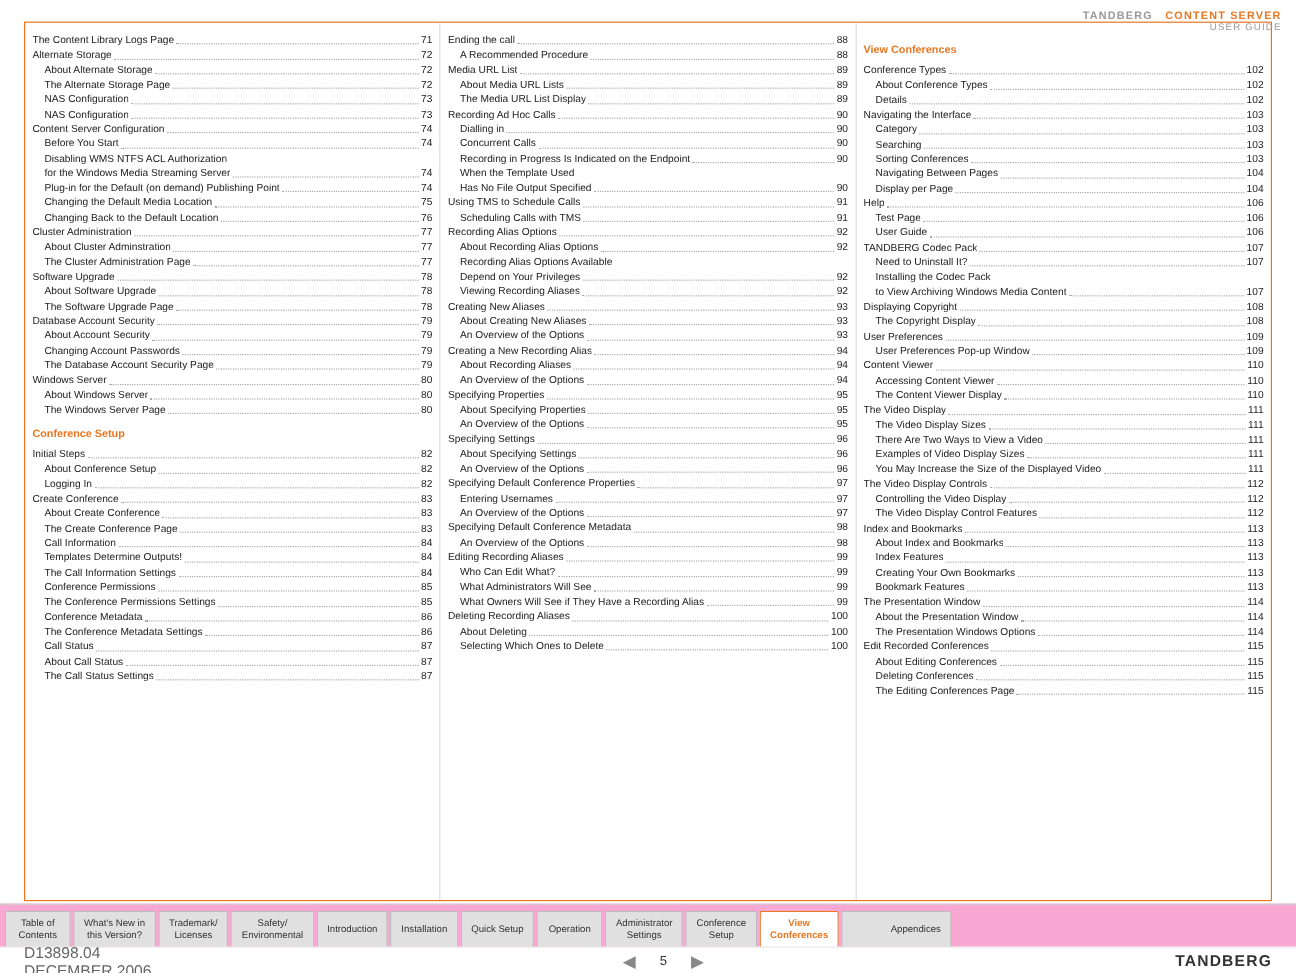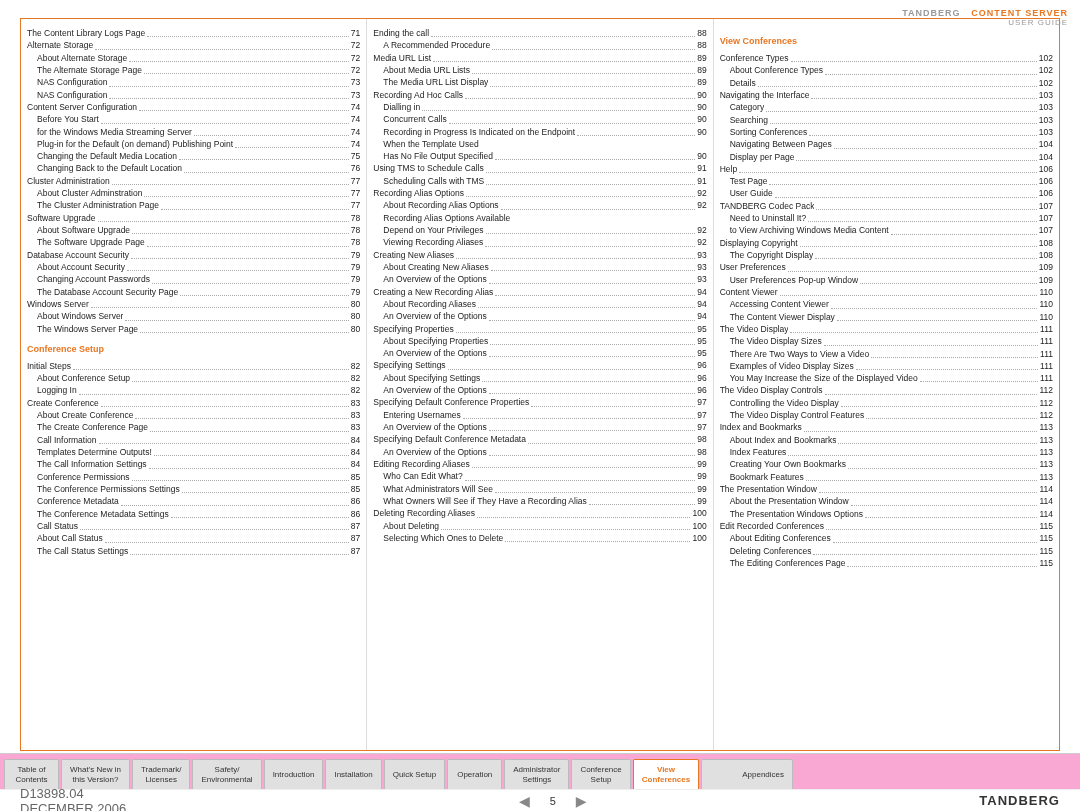--- a/index.html
+++ b/index.html
@@ -206,20 +206,23 @@
         <span class="title">Content Server Configuration</span>
         <span class="dots"></span>
         <span class="page">74</span>
       </div>
       <div class="toc-entry indent1">
         <span class="title">Before You Start</span>
         <span class="dots"></span>
         <span class="page">74</span>
       </div>
       <div class="toc-entry indent1">
+        <span class="title">Disabling WMS NTFS ACL Authorization</span>
+      </div>
+      <div class="toc-entry indent1">
         <span class="title">for the Windows Media Streaming Server</span>
         <span class="dots"></span>
         <span class="page">74</span>
       </div>
       <div class="toc-entry indent1">
         <span class="title">Plug-in for the Default (on demand) Publishing Point</span>
         <span class="dots"></span>
         <span class="page">74</span>
       </div>
       <div class="toc-entry indent1">
@@ -653,20 +656,23 @@
       </div>
       <div class="toc-entry">
         <span class="title">TANDBERG Codec Pack</span>
         <span class="dots"></span>
         <span class="page">107</span>
       </div>
       <div class="toc-entry indent1">
         <span class="title">Need to Uninstall It?</span>
         <span class="dots"></span>
         <span class="page">107</span>
+      </div>
+      <div class="toc-entry indent1">
+        <span class="title">Installing the Codec Pack</span>
       </div>
       <div class="toc-entry indent1">
         <span class="title">to View Archiving Windows Media Content</span>
         <span class="dots"></span>
         <span class="page">107</span>
       </div>
       <div class="toc-entry">
         <span class="title">Displaying Copyright</span>
         <span class="dots"></span>
         <span class="page">108</span>

